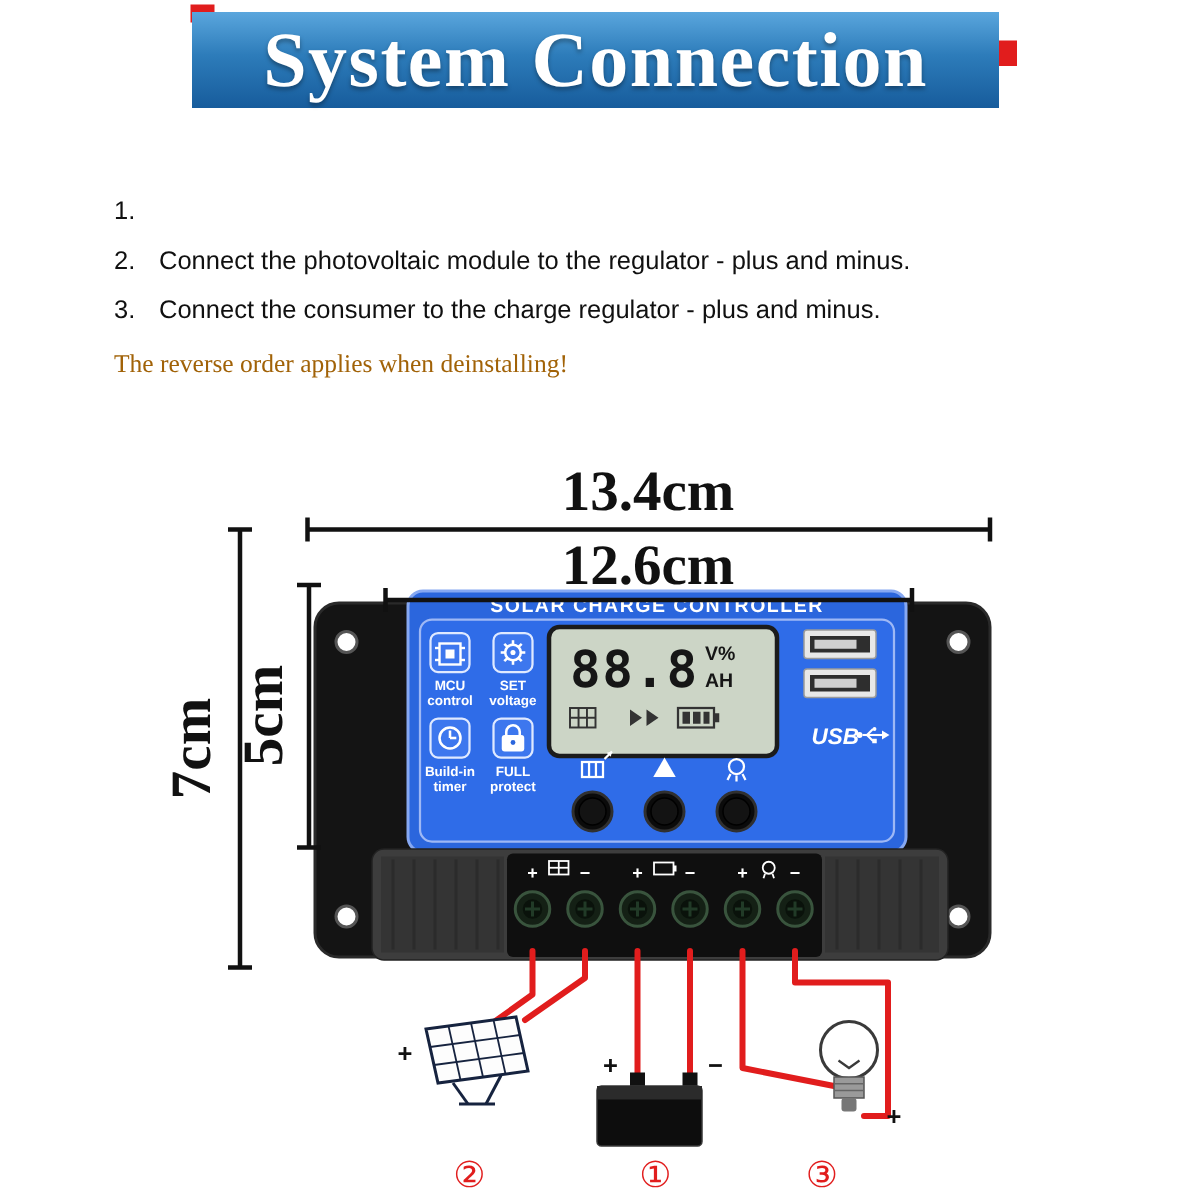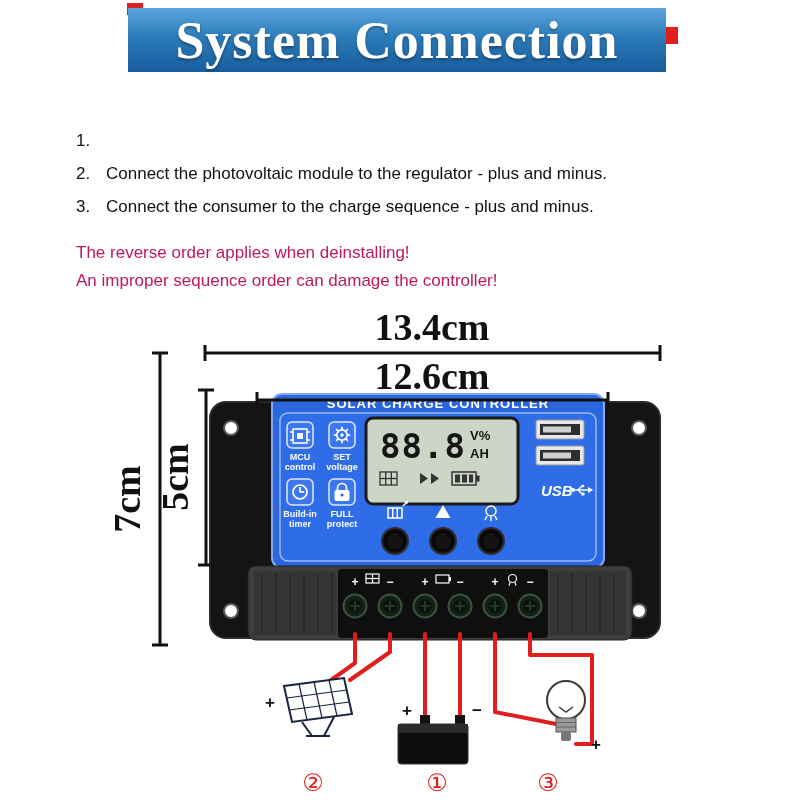--- a/index.html
+++ b/index.html
@@ -9,21 +9,21 @@
   .accent-left{left:127px;top:3px;width:16px;height:12px;}
   .accent-right{left:660px;top:27px;width:18px;height:17px;}
   .banner{position:absolute;left:128px;top:8px;width:538px;height:64px;z-index:1;
           background:linear-gradient(180deg,#5aa6dd 0%,#2d7cba 45%,#175c9c 100%);
           display:flex;align-items:center;justify-content:center;}
   .banner h1{margin:0;font-family:"Liberation Serif",serif;font-weight:bold;font-size:52px;
              color:#fff;text-shadow:0 2px 3px rgba(0,0,0,.35);letter-spacing:1px;white-space:nowrap;}
   .instructions{position:absolute;left:76px;top:130px;}
   .instruction{display:flex;font-size:17px;color:#101010;margin-bottom:11px;line-height:22px;}
   .instruction .num{width:30px;flex:0 0 30px;}
-  .warnings{position:absolute;left:76px;top:239px;font-size:17px;color:#be185d;line-height:28px;}
+  .warnings{position:absolute;left:76px;top:229px;font-size:17px;color:#a16207;line-height:28px;font-family:Liberation Serif, serif;}
   svg.figure{position:absolute;left:0;top:0;z-index:2;}
   
   .dim{font:bold 38px "Liberation Serif",serif;fill:#111;}
   .ctl-title{font:bold 13px "Liberation Sans",sans-serif;fill:#fff;letter-spacing:1px;}
   .feat{font:bold 9px "Liberation Sans",sans-serif;fill:#fff;text-anchor:middle;}
   .lcdnum{font:bold 34px "DejaVu Sans Mono",monospace;fill:#161616;letter-spacing:1px;}
   .lcdunit{font:bold 13px "Liberation Sans",sans-serif;fill:#161616;}
   .usb{font:italic bold 15px "Liberation Sans",sans-serif;fill:#fff;}
   .tsign{font:bold 12px "Liberation Sans",sans-serif;fill:#fff;text-anchor:middle;}
   .csign{font:bold 17px "Liberation Sans",sans-serif;fill:#111;text-anchor:middle;}
@@ -43,27 +43,26 @@
   <div class="instructions">
     <div class="instruction">
       <span class="num">1.</span>
     </div>
     <div class="instruction">
       <span class="num">2.</span>
       <span class="txt">Connect the photovoltaic module to the regulator - plus and minus.</span>
     </div>
     <div class="instruction">
       <span class="num">3.</span>
-      <span class="txt">Connect the consumer to the charge sequence - plus and minus.</span>
+      <span class="txt">Connect the consumer to the charge regulator - plus and minus.</span>
     </div>
   </div>
 
   <div class="warnings">
     <div>The reverse order applies when deinstalling!</div>
-    <div>An improper sequence order can damage the controller!</div>
   </div>
 
   <svg class="figure" width="800" height="800" viewBox="0 0 800 800">
 
     <g>
 
       <g>
         <rect x="210" y="402" width="450" height="236" rx="16" fill="#141414" stroke="#2a2a2a" stroke-width="2"></rect>
         <circle cx="231" cy="428" r="7" fill="#fff" stroke="#555" stroke-width="2"></circle>
         <circle cx="231" cy="611" r="7" fill="#fff" stroke="#555" stroke-width="2"></circle>

